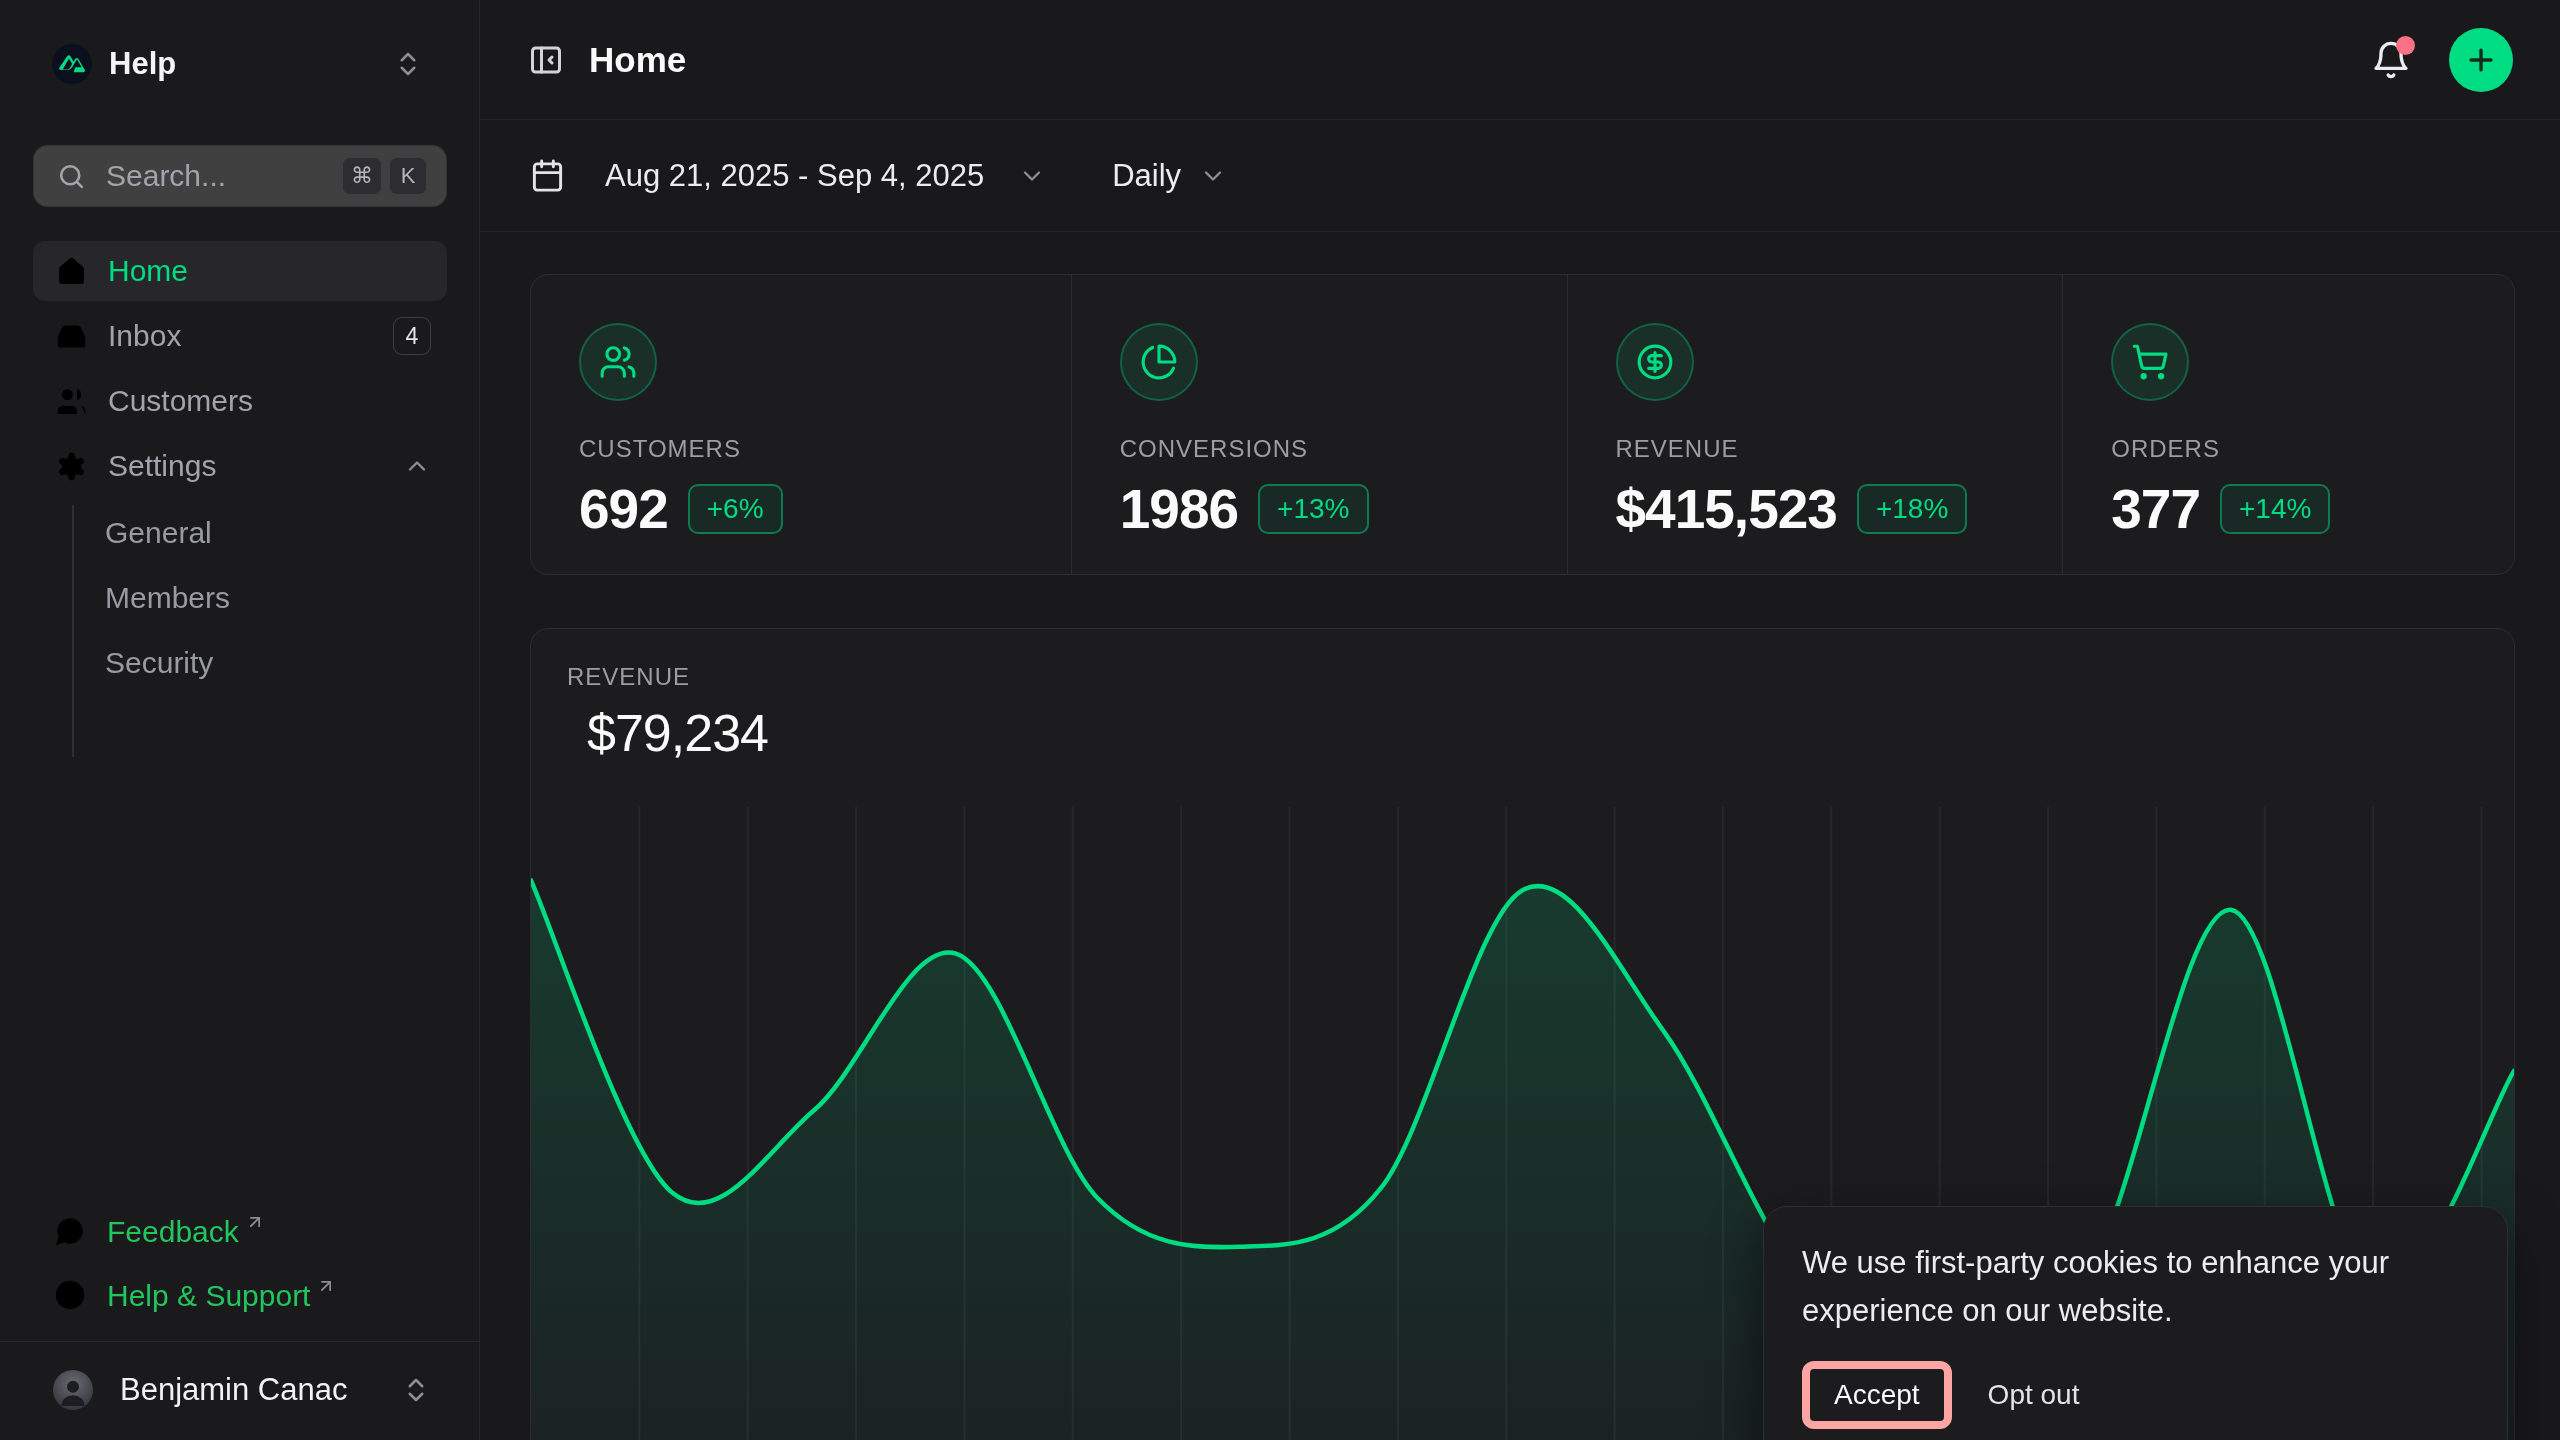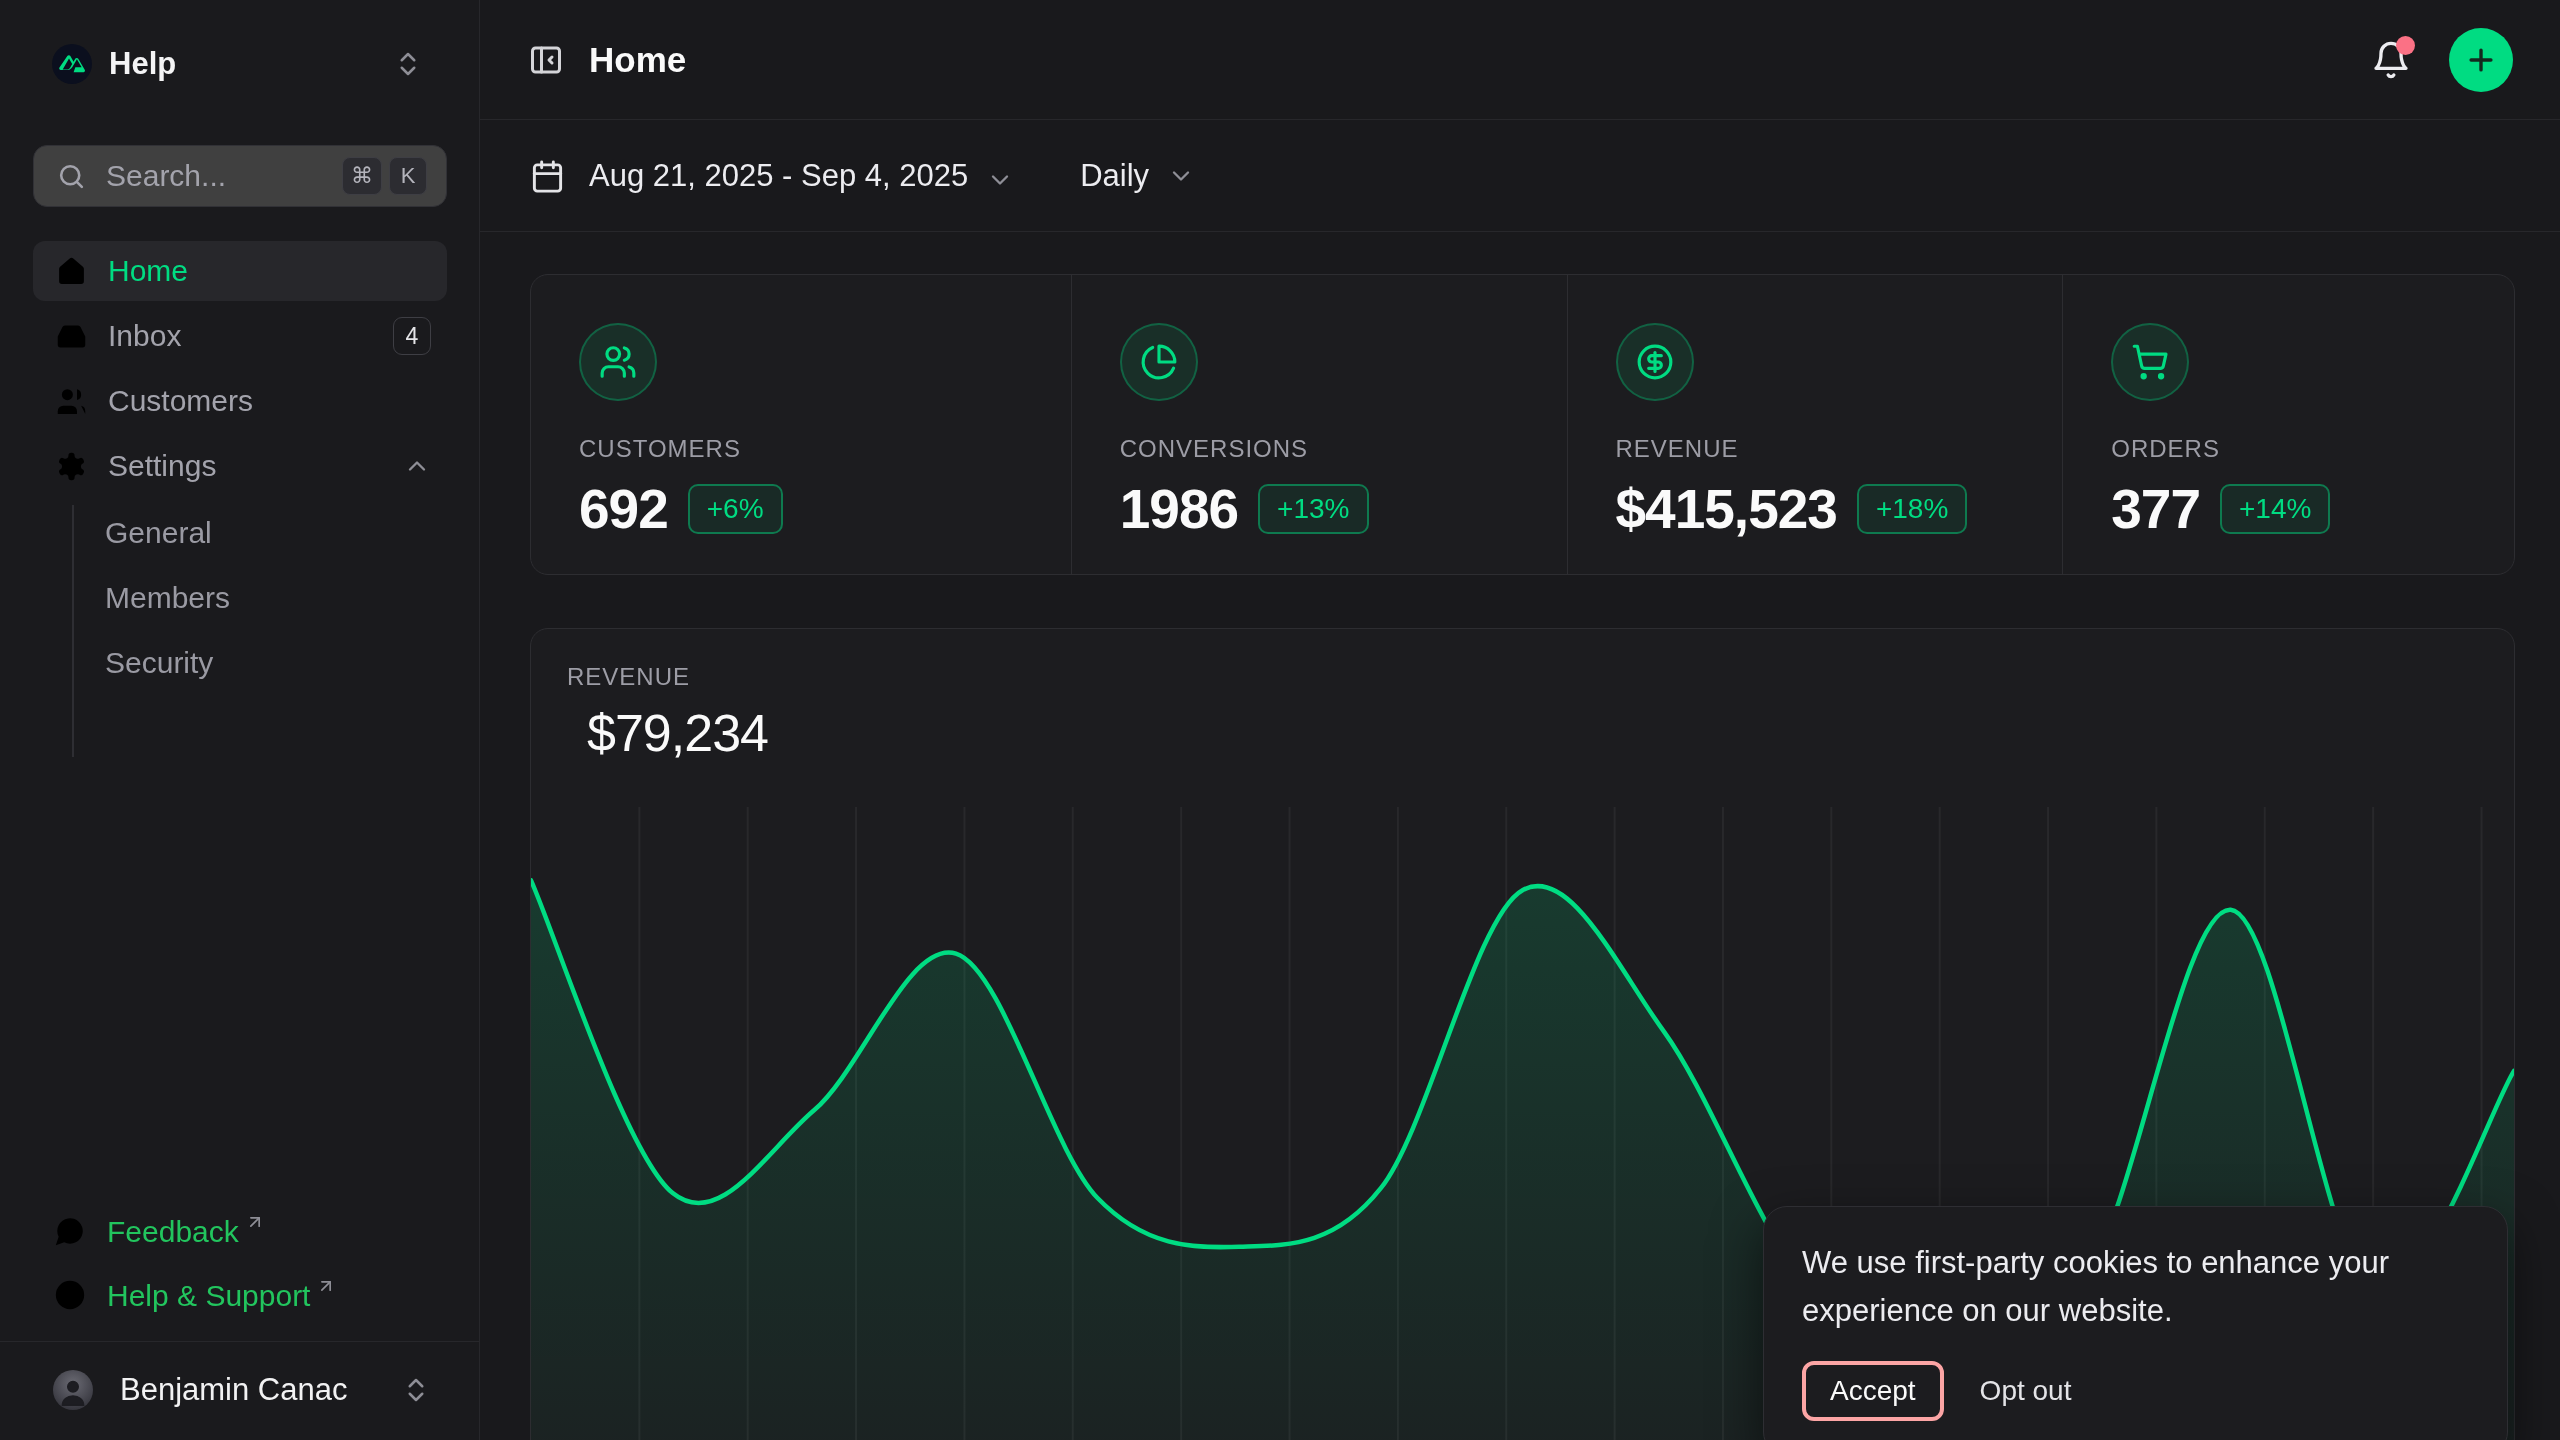--- a/index.html
+++ b/index.html
@@ -57,21 +57,21 @@
   .topbar { height:120px; border-bottom:1px solid #27272b; display:flex; align-items:center; padding:0 47px 0 48px; }
   .collapse-btn { width:36px; height:36px; color:#d4d4d8; cursor:pointer; }
   .page-title { margin-left:25px; font-size:35px; font-weight:700; color:#fafafa; }
   .topbar-right { margin-left:auto; display:flex; align-items:center; }
   .bell-wrap { position:relative; width:40px; height:40px; color:#ececf0; cursor:pointer; }
   .bell-dot { position:absolute; right:-4px; top:-4px; width:19px; height:19px; border-radius:50%; background:#fb7185; }
   .add-btn { margin-left:38px; width:64px; height:64px; border-radius:50%; background:#00dc82; display:flex; align-items:center; justify-content:center; cursor:pointer; border:none; }
   .add-btn svg { width:34px; height:34px; stroke:#132a1f; fill:none; stroke-width:2.4; stroke-linecap:round; }
 
   .subbar { height:112px; border-bottom:1px solid #27272b; display:flex; align-items:center; padding:0 50px; }
-  .range-btn { display:flex; align-items:flex-end; cursor:pointer; }
+  .range-btn { display:flex; align-items:center; cursor:pointer;gap:16px; }
   .range-btn .cal { width:35px; height:35px; color:#e4e4e7; }
   .range-text { margin-left:24px; font-size:31px; color:#ececf0; }
   .dd-chev { width:28px; height:28px; margin-left:18px; color:#8e8e96; }
   .gran-btn { display:flex; align-items:center; margin-left:66px; cursor:pointer; }
   .gran-text { font-size:31px; color:#ececf0; }
 
   .content { padding:42px 45px 0 50px; position:relative; }
 
   .stats-card { height:301px; background:#1c1c1f; border:1px solid #2d2d31; border-radius:18px; display:grid; grid-template-columns:repeat(4,1fr); overflow:hidden; }
   .stat-cell { padding:48px 0 0 48px; position:relative; }
@@ -87,21 +87,21 @@
   .chart-head { padding:34px 36px 0; }
   .chart-label { font-size:24px; letter-spacing:1px; color:#9d9da6; }
   .chart-value { margin-top:12px; font-size:52px; font-weight:400; color:#fafafa; letter-spacing:-1px;margin-left:20px; }
   .plot { position:absolute; left:0; right:0; top:178px; bottom:0; }
   .plot svg { width:100%; height:100%; }
 
   
   .cookie { position:absolute; left:1763px; top:1206px; width:745px; background:#1c1c1f; border:1px solid #2e2e33; border-radius:24px; padding:32px 38px 34px; box-shadow:0 18px 50px rgba(0,0,0,0.55); z-index:20; }
   .cookie-msg { font-size:31px; line-height:48px; color:#ececf0; max-width:620px; }
   .cookie-actions { margin-top:26px; display:flex; align-items:center; }
-  .btn-accept { padding:10px 24px; border:4px solid #fca5a5; border-radius:12px; background:transparent; font-size:28px; color:#fafafa; font-family:inherit; cursor:pointer; }
+  .btn-accept { padding:10px 24px; border:8px solid #fca5a5; border-radius:12px; background:transparent; font-size:28px; color:#fafafa; font-family:inherit; cursor:pointer; }
   .btn-optout { margin-left:36px; background:none; border:none; font-size:28px; color:#e4e4e7; font-family:inherit; cursor:pointer; }
 </style>
 </head>
 <body>
 
 <aside class="sidebar">
 
   <div class="brand-row">
     <span class="brand-logo">
       <svg viewBox="0 0 24 24">

